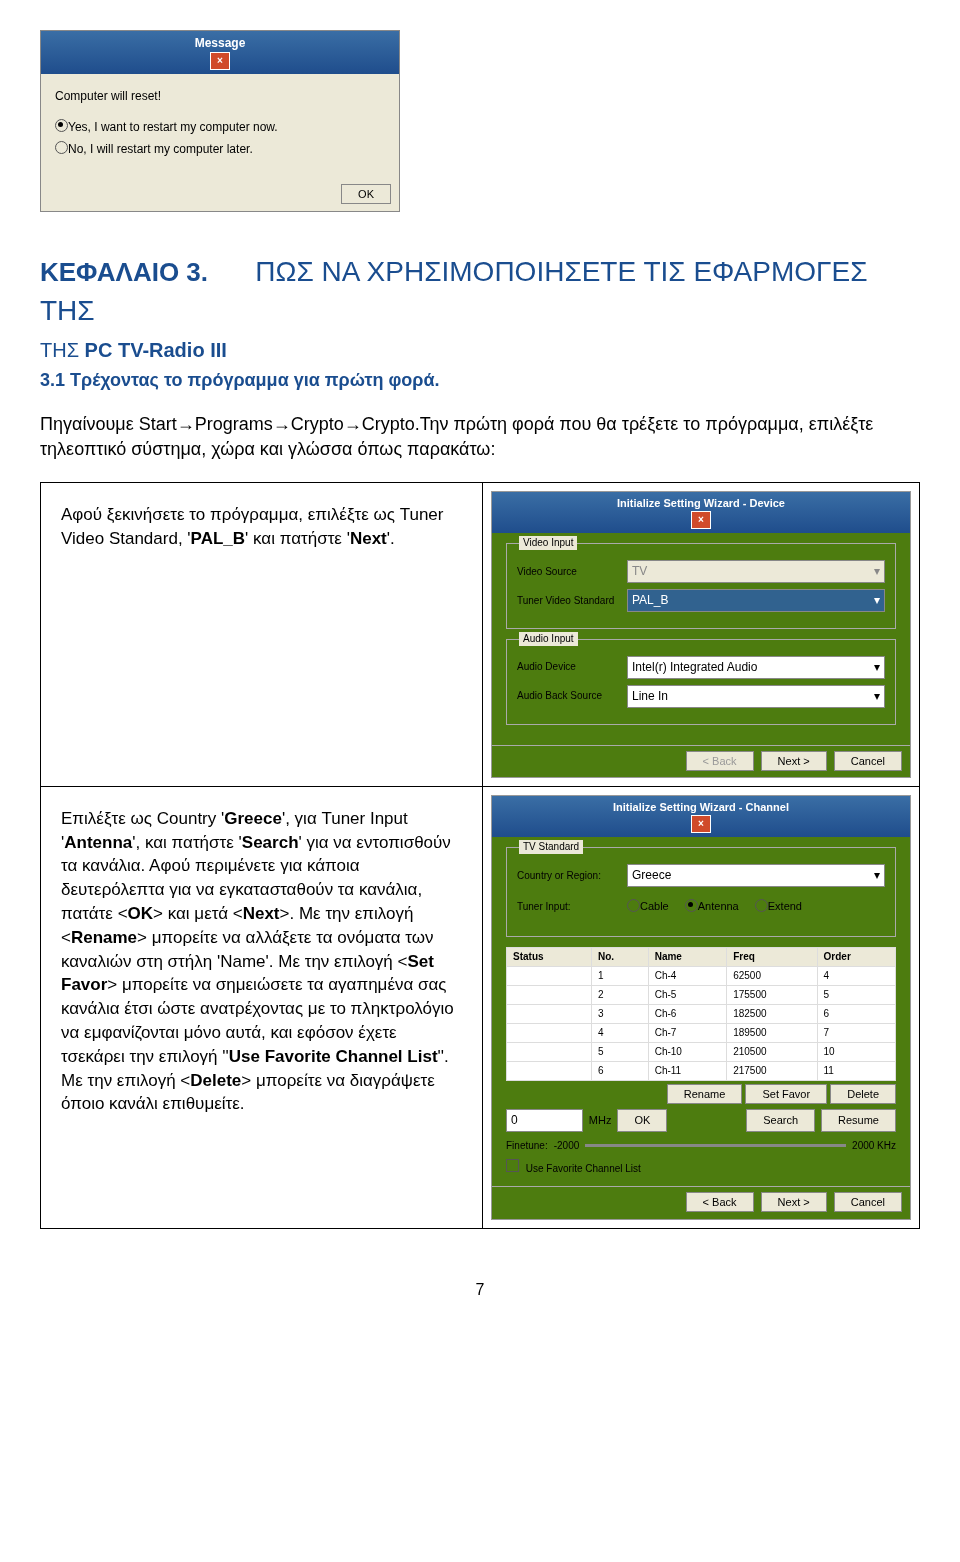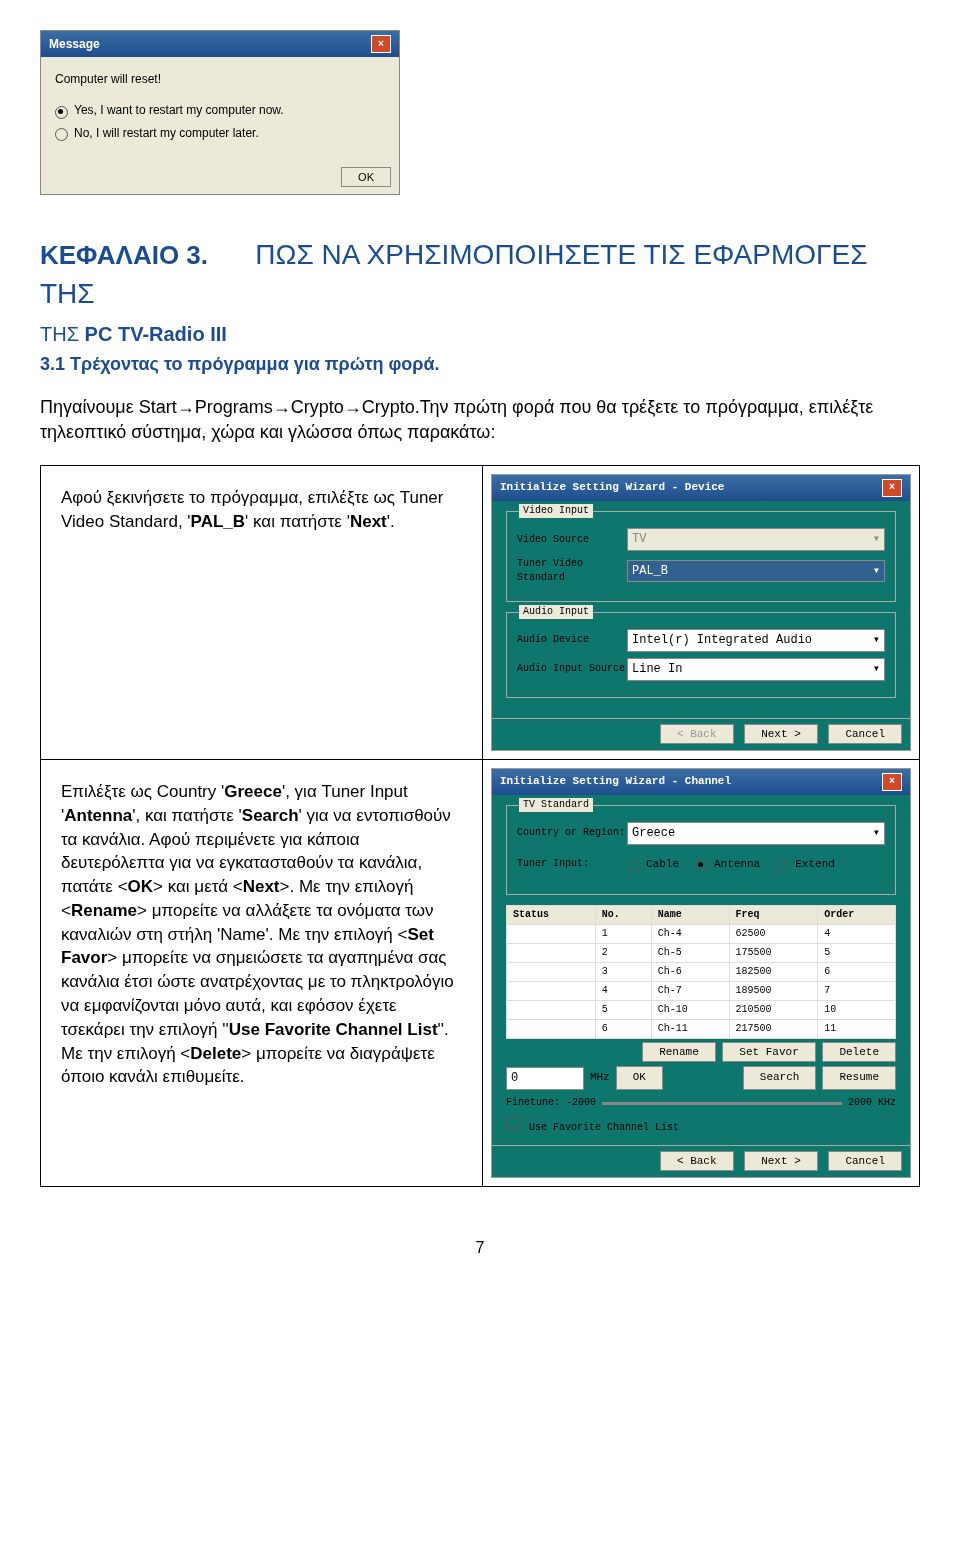--- a/index.html
+++ b/index.html
@@ -29,39 +29,39 @@
       font-size: 12px;
     }
     .dialog-titlebar {
       background: linear-gradient(to bottom, #3a6ea5, #1f4d8c);
       color: #fff;
       padding: 4px 8px;
       font-weight: bold;
       display: flex;
       justify-content: space-between;
       align-items: center;
+      flex-direction: column;
     }
     .close-btn {
       background: #d04a2a;
       color: #fff;
       width: 18px;
       height: 16px;
       text-align: center;
       font-size: 10px;
       line-height: 16px;
       border: 1px solid #fff;
     }
     .dialog-body {
       padding: 14px;
       background: #ece9d8;
     }
     .radio-row {
       display: flex;
-      align-items: flex-end;
-      gap: 6px;
+      align-items: flex-start;
       margin: 6px 0;
     }
     .radio {
       width: 11px;
       height: 11px;
       border: 1px solid #555;
       border-radius: 50%;
       display: inline-block;
       position: relative;
     }
@@ -112,23 +112,22 @@
       border-right: 1px solid #000;
       font-size: 17px;
     }
     .cell-right {
       width: 420px;
       padding: 8px;
       background: #fff;
     }
     .wizard-box {
       border: 1px solid #999;
-      background: #0f766e;
+      background: #4d7c0f;
       font-size: 11px;
-      font-family: Liberation Mono, monospace;
     }
     .wizard-body {
       padding: 10px 14px;
     }
     .group-box {
       border: 1px solid #aaa;
       padding: 10px;
       margin-bottom: 10px;
       position: relative;
     }
@@ -276,21 +275,21 @@
           <div class="group-box">
             <span class="group-label">Audio Input</span>
             <div class="field-row">
               <span class="field-label">Audio Device</span>
               <span class="dropdown">
                   <span>Intel(r) Integrated Audio</span>
                   <span>▾</span>
                 </span>
             </div>
             <div class="field-row">
-              <span class="field-label">Audio Input Source</span>
+              <span class="field-label">Audio Back Source</span>
               <span class="dropdown">
                   <span>Line In</span>
                   <span>▾</span>
                 </span>
             </div>
           </div>
         </div>
         <div class="wizard-footer">
           <span class="win-btn" style="color:#999;">&lt; Back</span>
           <span class="win-btn">Next &gt;</span>

